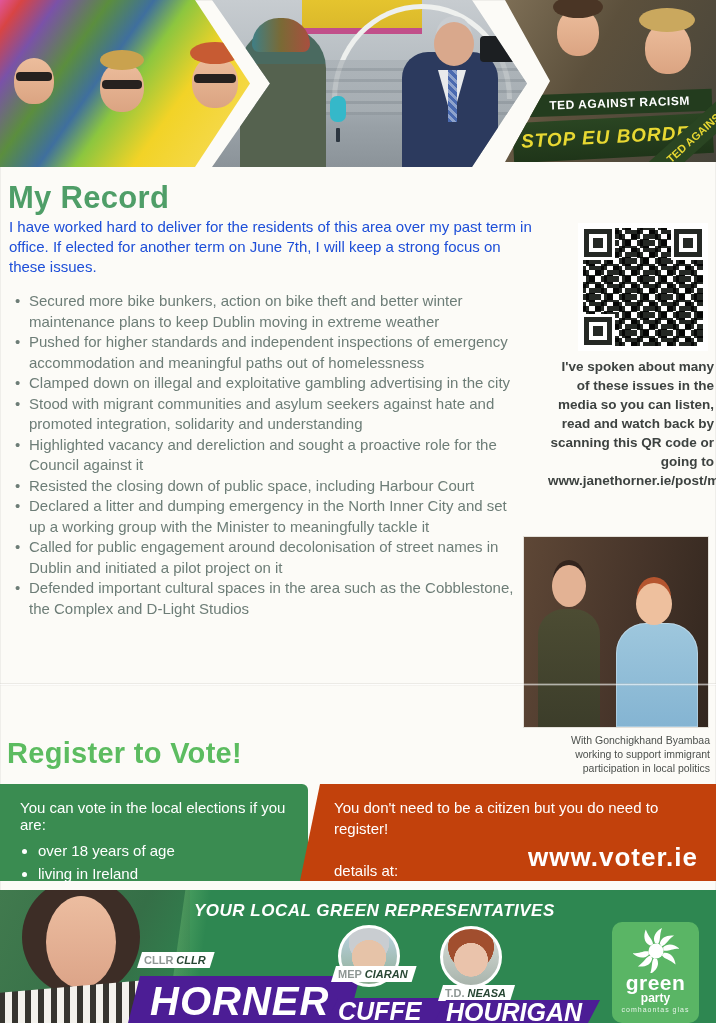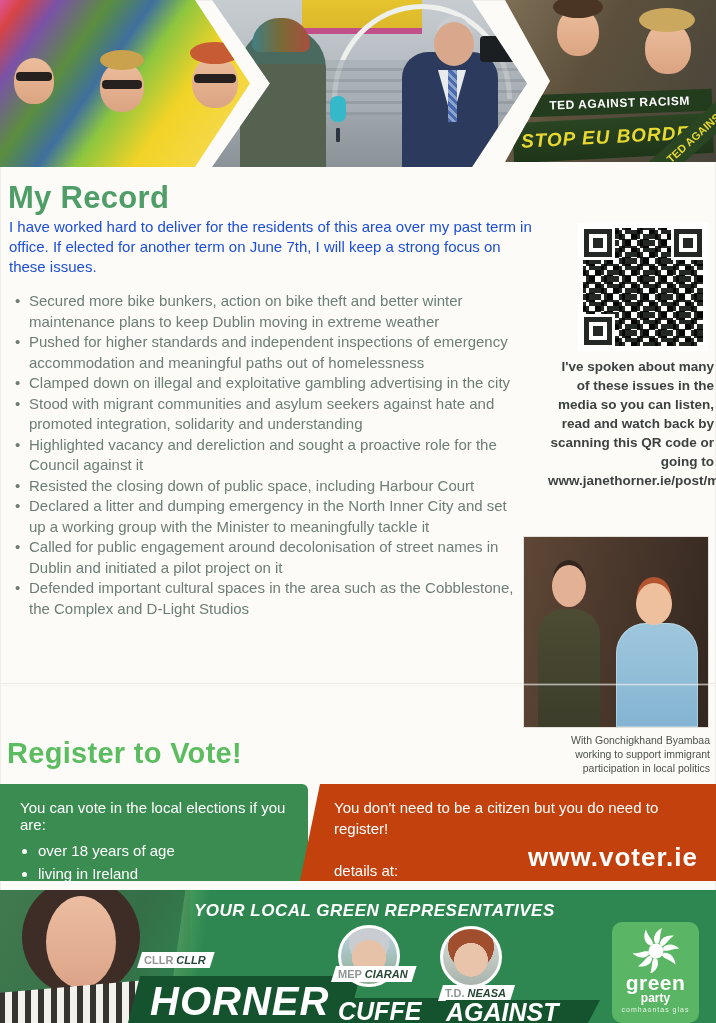--- a/index.html
+++ b/index.html
@@ -86,21 +86,21 @@
   .j-face{position:absolute;left:46px;top:6px;width:70px;height:92px;border-radius:50%;background:linear-gradient(#ecbda0,#dda habit);}
   .j-face{background:linear-gradient(#ecbda0,#dca488);}
   .j-shirt{position:absolute;left:-6px;top:96px;width:170px;height:50px;transform:rotate(-5deg);
      background:repeating-linear-gradient(96deg,#f3f1ec 0 7px,#36342f 7px 13px);}
   #janet-edge{position:absolute;left:176px;top:0;width:26px;height:133px;background:linear-gradient(90deg,rgba(120,200,120,.35),rgba(46,135,81,0));transform:skewX(-8deg);}
   #footer-heading{position:absolute;left:190px;top:7px;margin:4px;color:#fff;font-size:17px;font-weight:800;font-style:italic;letter-spacing:.5px;}
   .tag{position:absolute;background:#fff;padding:2px 9px 2px 7px;font-size:11px;white-space:nowrap;
      clip-path:polygon(5px 0,100% 0,calc(100% - 5px) 100%,0 100%);}
   .tag-role{color:#8e9794;font-weight:bold;margin-right:3px;}
   .tag-first{color:#274633;font-weight:800;font-style:italic;}
-  .band{position:absolute;background:#14532d;
+  .band{position:absolute;background:#4c1d95;
      clip-path:polygon(12px 0,100% 0,calc(100% - 12px) 100%,0 100%);color:#fff;font-weight:800;font-style:italic;white-space:nowrap;}
   #horner-tag{left:137px;top:62px;}
   #horner-band{left:128px;top:86px;width:210px;height:47px;font-size:40px;line-height:50px;padding-left:22px;letter-spacing:1px;}
   .rep-circle{position:absolute;width:56px;height:56px;border-radius:50%;border:3px solid #fff;}
   #cuffe-circle{left:338px;top:35px;
      background:radial-gradient(circle at 50% 52%,#e6c3a8 0 42%,rgba(0,0,0,0) 43%),radial-gradient(circle at 50% 26%,#c9cdd1 0 40%,rgba(0,0,0,0) 41%),linear-gradient(#bcd3e6,#8fae93);}
   #cuffe-tag{left:331px;top:76px;text-align:center;}
   #cuffe-band{left:326px;top:108px;width:114px;height:25px;font-size:25px;line-height:27px;padding-left:12px;}
   #hourigan-circle{left:440px;top:36px;
      background:radial-gradient(circle at 50% 55%,#eac3ab 0 40%,rgba(0,0,0,0) 41%),radial-gradient(circle at 50% 32%,#a14e2e 0 48%,rgba(0,0,0,0) 49%),linear-gradient(#d8dfda,#a9b4ac);}
@@ -219,21 +219,21 @@
     <div class="rep-circle" id="cuffe-circle"></div>
     <div class="tag" id="cuffe-tag">
       <span class="tag-role">MEP</span><span class="tag-first">CIARAN</span>
     </div>
     <div class="band" id="cuffe-band">CUFFE</div>
 
     <div class="rep-circle" id="hourigan-circle"></div>
     <div class="tag" id="hourigan-tag">
       <span class="tag-role">T.D.</span><span class="tag-first">NEASA</span>
     </div>
-    <div class="band" id="hourigan-band">AGAINST</div>
+    <div class="band" id="hourigan-band">HOURIGAN</div>
 
     <div id="gp-logo">
       <svg id="gp-sun" width="46" height="48" viewBox="-23 -24 46 48">
         <g fill="#ffffff">
           <circle cx="0" cy="2" r="7.5"></circle>
           <g transform="translate(0,2)">
             <path d="M-1,-8 C-4,-14 0,-20 6,-23 C3,-15 5,-11 2,-7 Z" transform="rotate(0)"></path>
             <path d="M-1,-8 C-4,-14 0,-20 6,-23 C3,-15 5,-11 2,-7 Z" transform="rotate(35)"></path>
             <path d="M-1,-8 C-4,-14 0,-20 6,-23 C3,-15 5,-11 2,-7 Z" transform="rotate(70)"></path>
             <path d="M-1,-8 C-4,-14 0,-20 6,-23 C3,-15 5,-11 2,-7 Z" transform="rotate(110)"></path>

